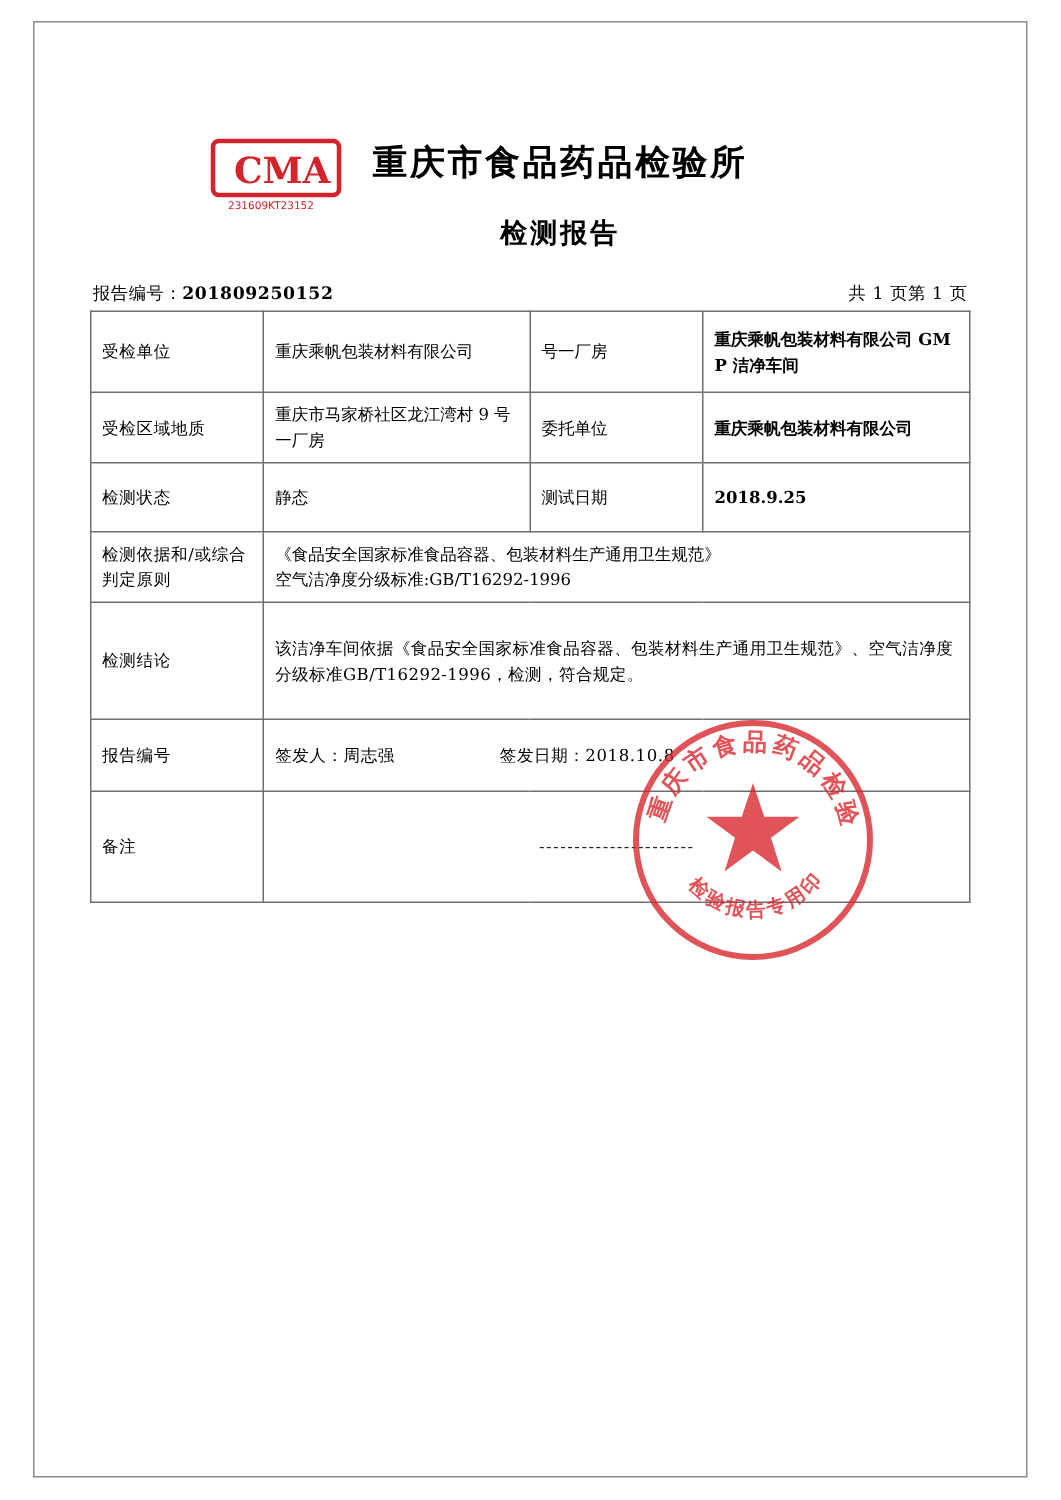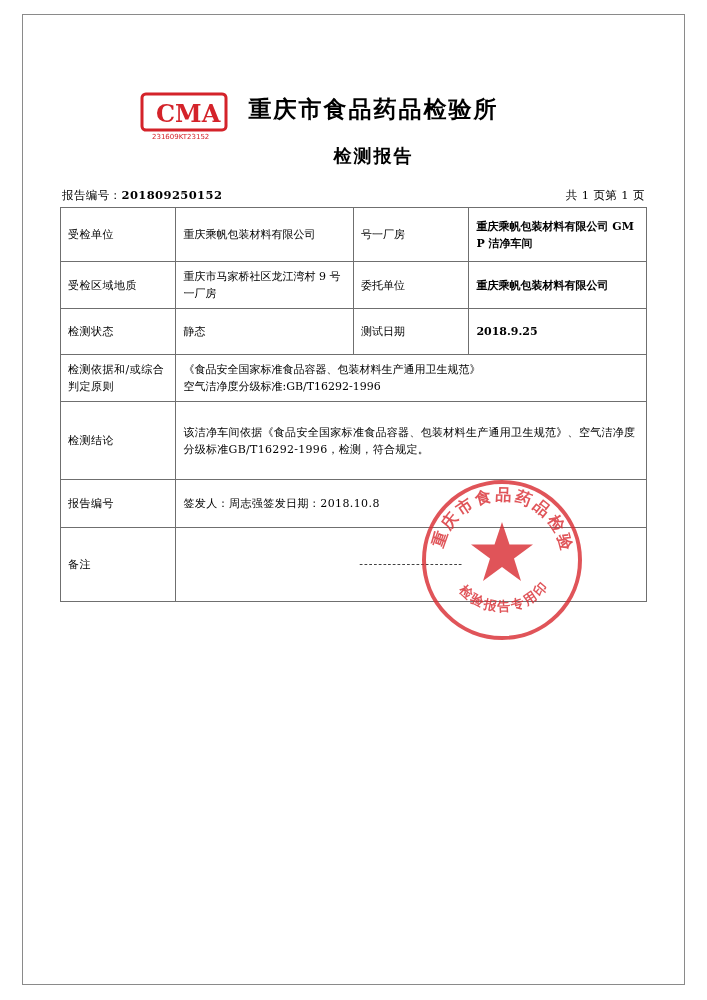--- a/index.html
+++ b/index.html
@@ -105,21 +105,21 @@
   .cell-pad { padding-left: 10px; }
   .concl {
     line-height: 19px;
     letter-spacing: 0.3px;
   }
   .sign-row td { height: 48px; }
   .sign-inner {
     display: flex;
     align-items: center;
   }
-  .sign-name { letter-spacing: 0.4px; }
+  .sign-name { margin-right: 70px; letter-spacing: 0.4px; }
   .sign-date { letter-spacing: 0.4px; }
   .remark-row td { height: 74px; vertical-align: middle; }
   .remark-val { text-align: center; font-size: 11px; letter-spacing: 1px; color: #222; }
   
   .stamp {
     position: absolute;
     left: 418px;
     top: 476px;
     width: 168px;
     height: 168px;

